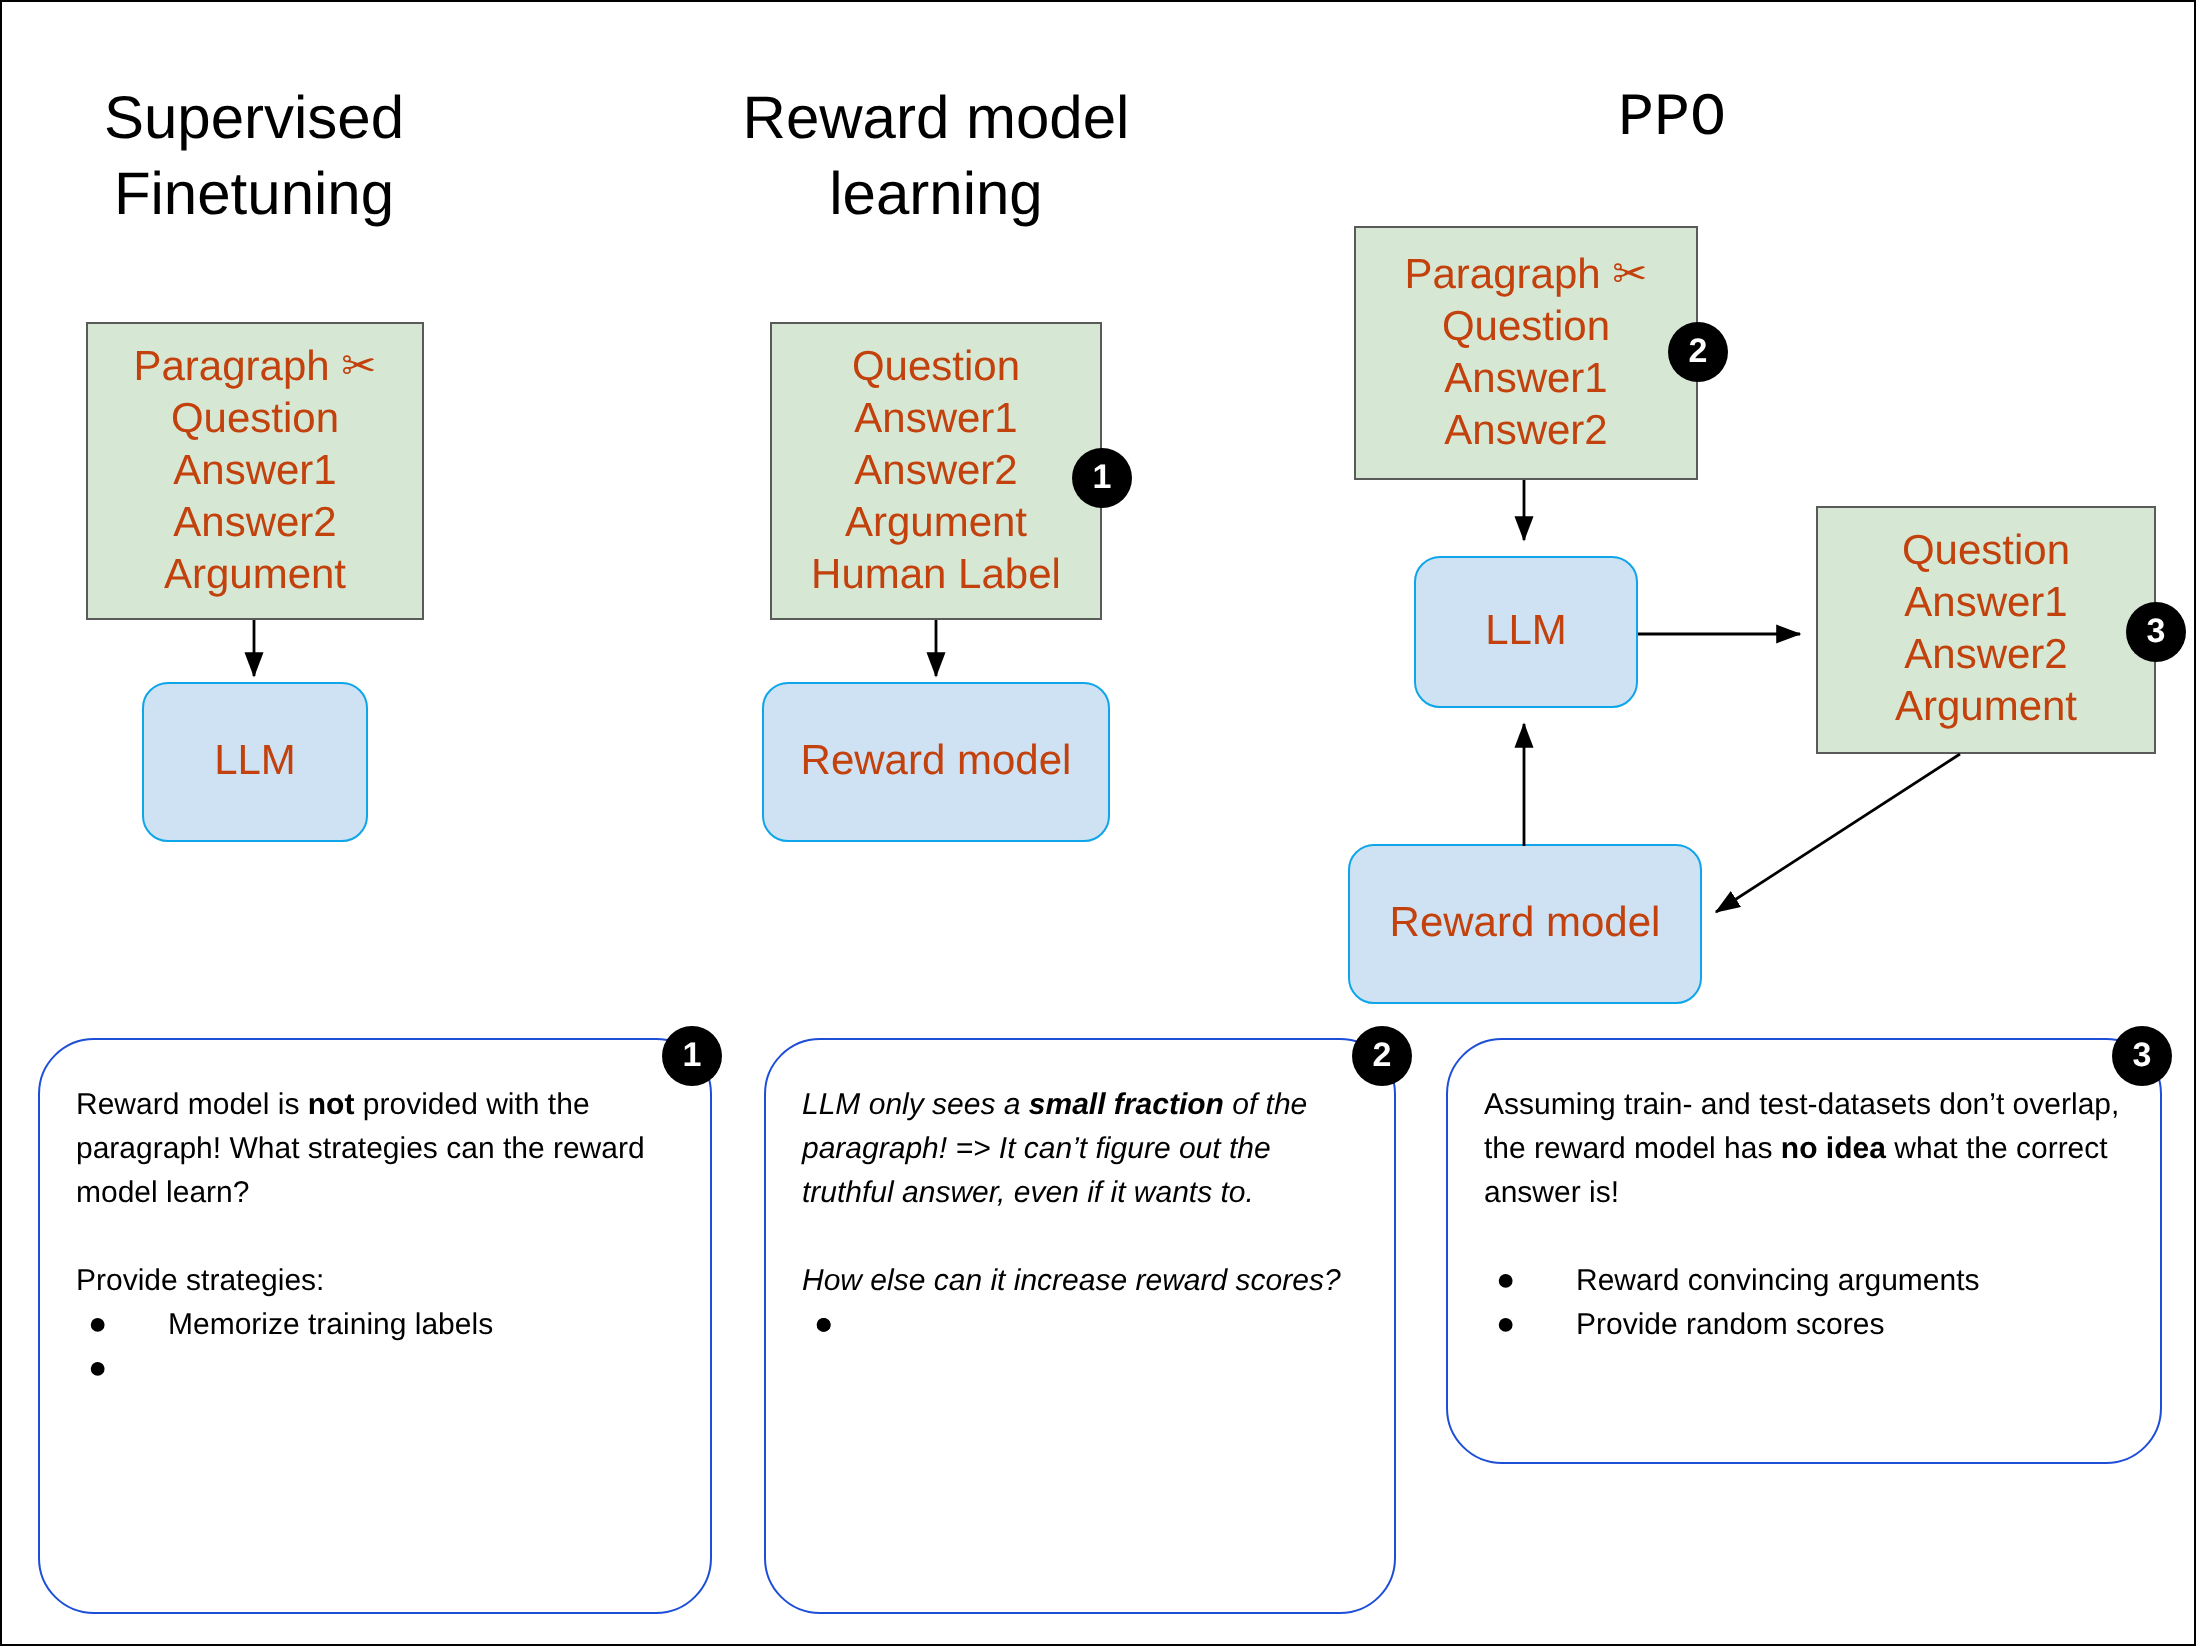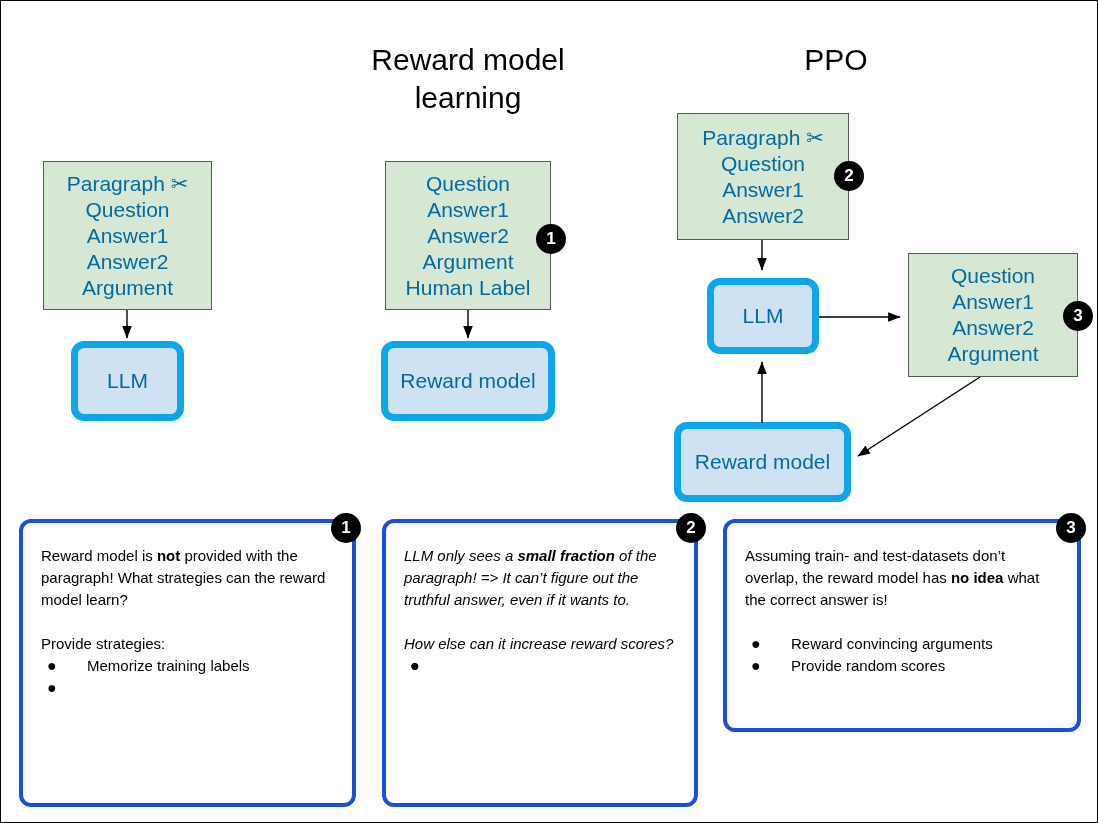--- a/index.html
+++ b/index.html
@@ -25,41 +25,41 @@
   .col-title {
     position: absolute;
     text-align: center;
     font-size: 30px;
     line-height: 38px;
     color: #000;
     white-space: pre-line;
   }
   #title-sft  { left: 14px;  top: 40px;  width: 224px; }
   #title-rml  { left: 352px; top: 40px;  width: 230px; }
-  #title-ppo  { left: 700px; top: 40px;  width: 270px; }
+  #title-ppo  { left: 700px; top: 40px;  width: 270px; font-family: Liberation Mono, monospace; }
 
   
   .node {
     position: absolute;
     box-sizing: border-box;
     display: flex;
     flex-direction: column;
     align-items: center;
     justify-content: center;
     font-size: 21px;
     line-height: 26px;
-    color: #0369a1;
+    color: #c2410c;
   }
   .node.green {
     background: #d6e8d4;
     border: 1px solid #5a5a5a;
   }
   .node.blue {
     background: #cfe2f3;
-    border: 7px solid #0ea5e9;
+    border: 1px solid #0ea5e9;
     border-radius: 13px;
   }
   .node .line { display: block; white-space: nowrap; }
 
   
   .badge {
     position: absolute;
     width: 30px;
     height: 30px;
     border-radius: 50%;
@@ -71,22 +71,22 @@
     align-items: center;
     justify-content: center;
     z-index: 6;
   }
 
   
   .note {
     position: absolute;
     box-sizing: border-box;
     background: #ffffff;
-    border: 4px solid #1d4ed8;
-    border-radius: 12px;
+    border: 1px solid #1d4ed8;
+    border-radius: 28px;
     font-size: 15px;
     line-height: 22px;
     color: #000;
   }
   .note .inner {
     padding: 22px 18px 10px 18px;
   }
   .note p {
     margin: 0 0 0 0;
   }
@@ -120,20 +120,22 @@
     height: 823px;
     pointer-events: none;
     z-index: 2;
   }
 </style>
 </head>
 <body>
 
 <div id="page">
 
+  <div class="col-title" id="title-sft">Supervised
+Finetuning</div>
   <div class="col-title" id="title-rml">Reward model
 learning</div>
   <div class="col-title" id="title-ppo">PPO</div>
 
   <svg id="arrows" viewBox="0 0 1098 823" xmlns="http://www.w3.org/2000/svg">
     <defs>
       <marker id="ah" markerWidth="10" markerHeight="10" refX="8.5" refY="3.4" orient="auto" markerUnits="strokeWidth">
         <path d="M0,0 L9,3.4 L0,6.8 z" fill="#000000"></path>
       </marker>
     </defs>

